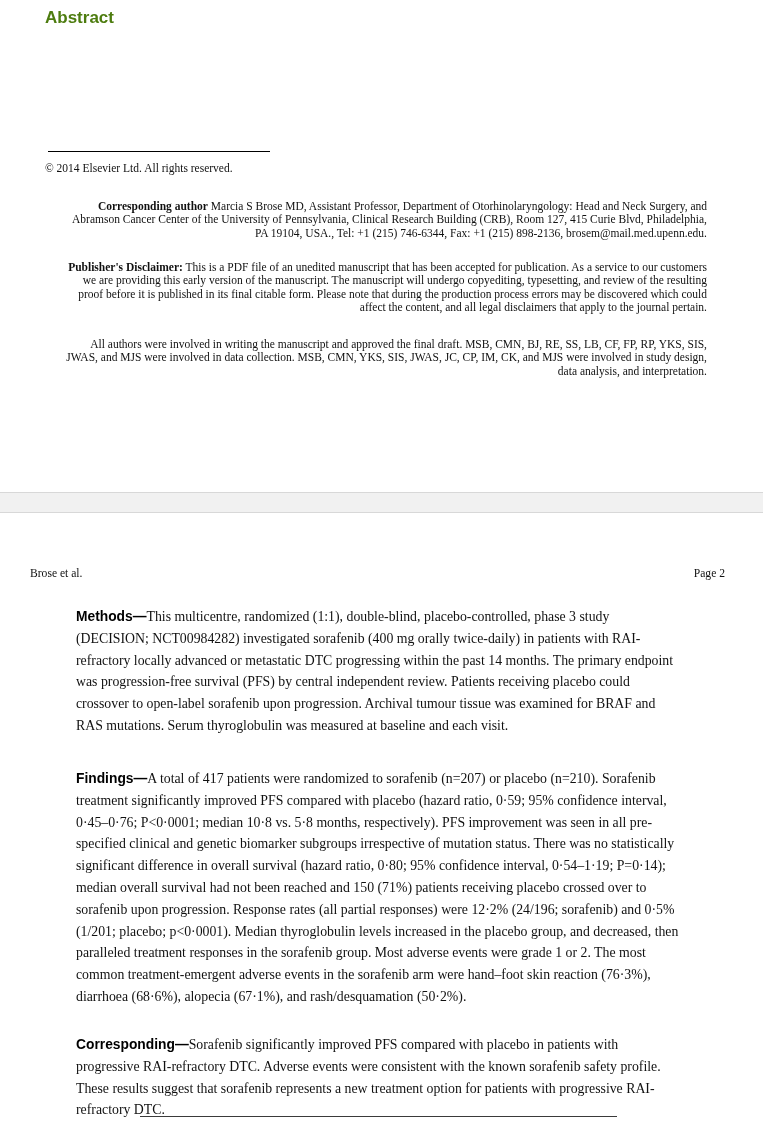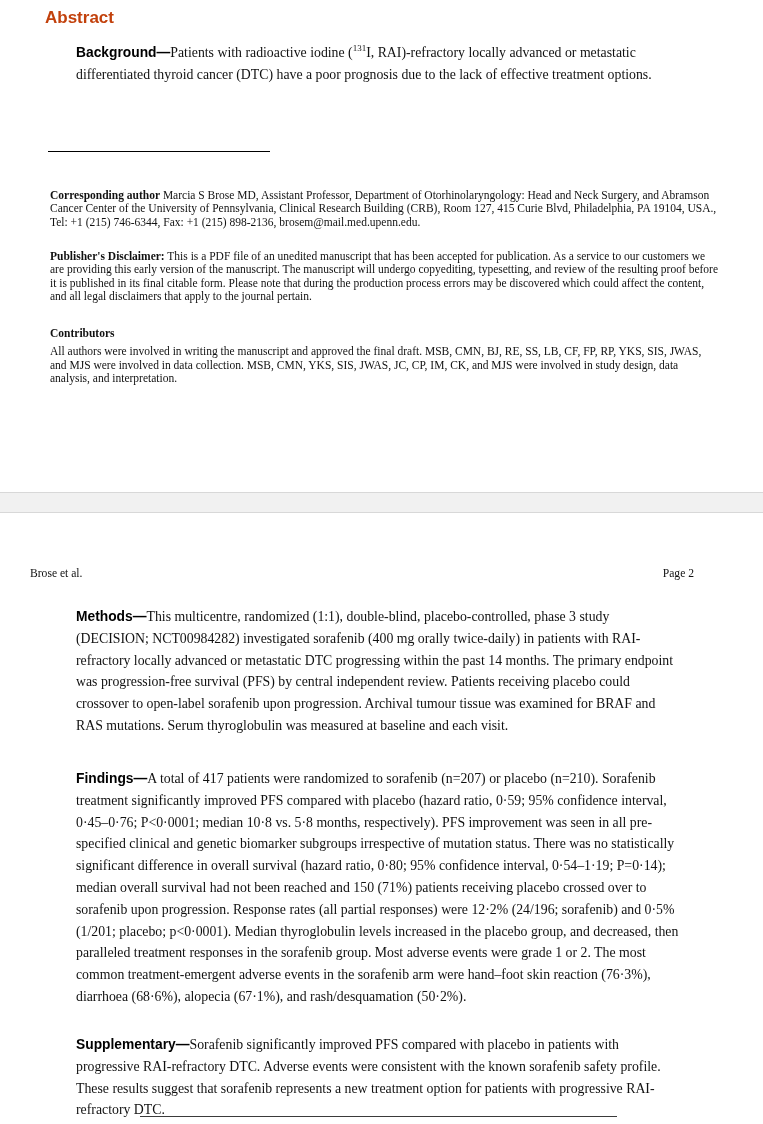--- a/index.html
+++ b/index.html
@@ -15,93 +15,92 @@
     position:absolute; left:0; top:492px; width:763px; height:21px;
     background:#f1f1f1; border-top:1px solid #d8d8d8; border-bottom:1px solid #d8d8d8;
     box-sizing:border-box;
   }
   .page2 { top:513px; height:461px; }
 
   
   .h-abstract {
     position:absolute; left:45px; top:8px; margin:0;
     font-family:"Liberation Sans", sans-serif; font-weight:bold;
-    font-size:17px; color:#c2410c;
+    font-size:17px; color:#4d7c0f;
   }
   .body-para {
     position:absolute; left:76px; width:604px; margin:0;
     font-size:13.8px; line-height:21.8px; color:#111;
   }
   .lead {
     font-family:"Liberation Sans", sans-serif; font-weight:bold; color:#000;
   }
   .fn {
     position:absolute; left:45px; width:678px;
     font-size:11.5px; line-height:13.4px; color:#111;
   }
-  .fn p { margin:5px; }
+  .fn p { margin:16px;text-align:right; }
   .fn b { font-weight:bold; }
   sup { font-size:0.65em; line-height:0; }
 
   
   .fn-rule {
     position:absolute; left:48px; top:151px; width:222px; height:0;
     border-top:1.5px solid #000;
   }
   .bottom-rule {
     position:absolute; left:140px; top:603px; width:477px; height:0;
     border-top:1.5px solid #3a3a3a;
   }
 
   
   .running-head {
     position:absolute; top:54px; font-size:11.6px; color:#111;
   }
   .running-head.left { left:30px; }
-  .running-head.right { right:69px; }
+  .running-head.right { right:38px; }
 </style>
 </head>
 <body>
 
 <div class="screen">
 
   <div class="page page1">
 
     <h1 class="h-abstract">Abstract</h1>
 
-    <p class="body-para" style="top:42px"><b class="lead">Background—</b><span>Patients with radioactive iodine (</span><sup>131</sup><span>I, RAI)-refractory locally advanced or metastatic differentiated thyroid cancer (DTC) have a poor prognosis due to the lack of effective treatment options.</span></p>
 
     <div class="fn-rule"></div>
 
+    <div class="fn" style="top:162px">© 2014 Elsevier Ltd. All rights reserved.</div>
 
     <div class="fn" style="top:184px">
       <p><b>Corresponding author</b><span> Marcia S Brose MD, Assistant Professor, Department of Otorhinolaryngology: Head and Neck Surgery, and Abramson Cancer Center of the University of Pennsylvania, Clinical Research Building (CRB), Room 127, 415 Curie Blvd, Philadelphia, PA 19104, USA., Tel: +1 (215) 746-6344, Fax: +1 (215) 898-2136, brosem@mail.med.upenn.edu.</span></p>
     </div>
 
     <div class="fn" style="top:245px">
       <p><b>Publisher's Disclaimer:</b><span> This is a PDF file of an unedited manuscript that has been accepted for publication. As a service to our customers we are providing this early version of the manuscript. The manuscript will undergo copyediting, typesetting, and review of the resulting proof before it is published in its final citable form. Please note that during the production process errors may be discovered which could affect the content, and all legal disclaimers that apply to the journal pertain.</span></p>
     </div>
 
     <div class="fn" style="top:322px">
-      <p><b>Contributors</b></p>
       <p>All authors were involved in writing the manuscript and approved the final draft. MSB, CMN, BJ, RE, SS, LB, CF, FP, RP, YKS, SIS, JWAS, and MJS were involved in data collection. MSB, CMN, YKS, SIS, JWAS, JC, CP, IM, CK, and MJS were involved in study design, data analysis, and interpretation.</p>
     </div>
 
   </div>
 
   <div class="page-gap"></div>
 
   <div class="page page2">
 
     <div class="running-head left">Brose et al.</div>
     <div class="running-head right">Page 2</div>
 
     <p class="body-para" style="top:93px"><b class="lead">Methods—</b><span>This multicentre, randomized (1:1), double-blind, placebo-controlled, phase 3 study (DECISION; NCT00984282) investigated sorafenib (400 mg orally twice-daily) in patients with RAI-refractory locally advanced or metastatic DTC progressing within the past 14 months. The primary endpoint was progression-free survival (PFS) by central independent review. Patients receiving placebo could crossover to open-label sorafenib upon progression. Archival tumour tissue was examined for BRAF and RAS mutations. Serum thyroglobulin was measured at baseline and each visit.</span></p>
 
     <p class="body-para" style="top:255px"><b class="lead">Findings—</b><span>A total of 417 patients were randomized to sorafenib (n=207) or placebo (n=210). Sorafenib treatment significantly improved PFS compared with placebo (hazard ratio, 0·59; 95% confidence interval, 0·45–0·76; P&lt;0·0001; median 10·8 vs. 5·8 months, respectively). PFS improvement was seen in all pre-specified clinical and genetic biomarker subgroups irrespective of mutation status. There was no statistically significant difference in overall survival (hazard ratio, 0·80; 95% confidence interval, 0·54–1·19; P=0·14); median overall survival had not been reached and 150 (71%) patients receiving placebo crossed over to sorafenib upon progression. Response rates (all partial responses) were 12·2% (24/196; sorafenib) and 0·5% (1/201; placebo; p&lt;0·0001). Median thyroglobulin levels increased in the placebo group, and decreased, then paralleled treatment responses in the sorafenib group. Most adverse events were grade 1 or 2. The most common treatment-emergent adverse events in the sorafenib arm were hand–foot skin reaction (76·3%), diarrhoea (68·6%), alopecia (67·1%), and rash/desquamation (50·2%).</span></p>
 
-    <p class="body-para" style="top:521px"><b class="lead">Supplementary—</b><span>Sorafenib significantly improved PFS compared with placebo in patients with progressive RAI-refractory DTC. Adverse events were consistent with the known sorafenib safety profile. These results suggest that sorafenib represents a new treatment option for patients with progressive RAI-refractory DTC.</span></p>
+    <p class="body-para" style="top:521px"><b class="lead">Corresponding—</b><span>Sorafenib significantly improved PFS compared with placebo in patients with progressive RAI-refractory DTC. Adverse events were consistent with the known sorafenib safety profile. These results suggest that sorafenib represents a new treatment option for patients with progressive RAI-refractory DTC.</span></p>
 
     <div class="bottom-rule"></div>
 
   </div>
 
 </div>
 
 </body></html>

